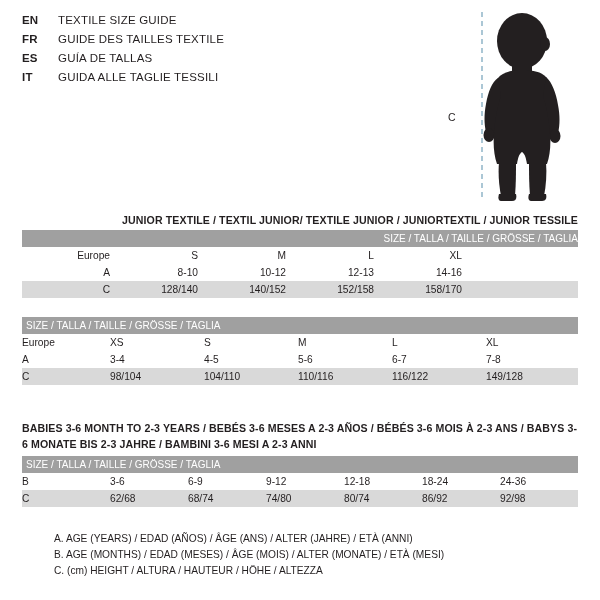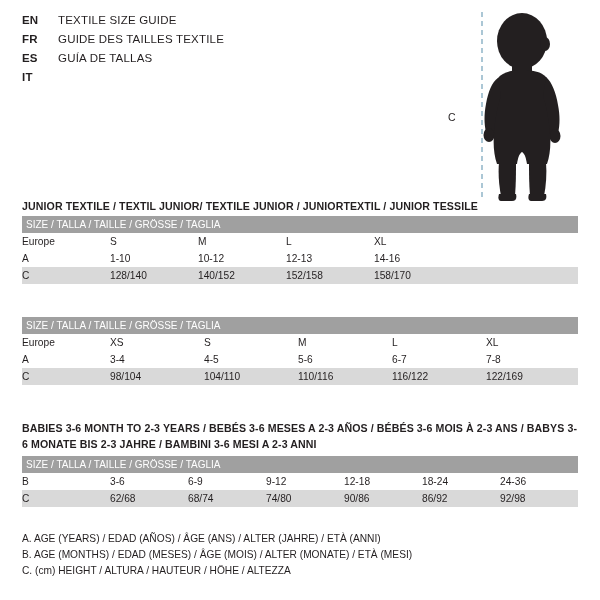--- a/index.html
+++ b/index.html
@@ -115,20 +115,21 @@
   .legend {
     position: absolute;
     left: 22px;
     width: 560px;
   }
   .legend-line {
     font-size: 10.2px;
     color: #231f20;
     line-height: 16px;
     white-space: nowrap;
+    margin-left: 32px;
   }
 </style>
 </head>
 <body>
 
 <div class="page">
 
   <div class="header">
     <div class="header-row">
       <span class="header-lang">EN</span>
@@ -137,20 +138,21 @@
     <div class="header-row">
       <span class="header-lang">FR</span>
       <span class="header-text">GUIDE DES TAILLES TEXTILE</span>
     </div>
     <div class="header-row">
       <span class="header-lang">ES</span>
       <span class="header-text">GUÍA DE TALLAS</span>
     </div>
     <div class="header-row">
       <span class="header-lang">IT</span>
+      <span class="header-text">GUIDA ALLE TAGLIE TESSILI</span>
     </div>
   </div>
 
   <div class="figure-wrap">
     <svg width="146" height="196" viewBox="0 0 146 196">
 
       <line x1="36" y1="4" x2="36" y2="192" stroke="#7fa9bf" stroke-width="1.3" stroke-dasharray="5,4"></line>
 
       <g fill="#231f20">
 
@@ -189,21 +191,21 @@
         <path d="M83 154 C83 164 83 176 84 188 L98 188
                  C100 178 101 166 100 154 Z"></path>
 
         <path d="M53 186 L70 186 C71 190 70 193 66 193 L55 193 C52 193 52 189 53 186 Z"></path>
         <path d="M83 186 L100 186 C101 190 100 193 96 193 L85 193 C82 193 82 189 83 186 Z"></path>
       </g>
     </svg>
     <span class="c-label">C</span>
   </div>
 
-  <div class="section" style="top:200px;">
+  <div class="section" style="top:214px;text-align:right;">
     <div class="section-title">JUNIOR TEXTILE / TEXTIL JUNIOR/ TEXTILE JUNIOR / JUNIORTEXTIL / JUNIOR TESSILE</div>
     <table class="size">
       <colgroup>
         <col style="width:88px">
           <col style="width:88px">
           <col style="width:88px">
           <col style="width:88px">
           <col style="width:88px">
           <col>
       </colgroup>
@@ -214,21 +216,21 @@
       <tr>
         <td class="lbl">Europe</td>
         <td class="cell">S</td>
         <td class="cell">M</td>
         <td class="cell">L</td>
         <td class="cell">XL</td>
         <td class="cell"></td>
       </tr>
       <tr>
         <td class="lbl">A</td>
-        <td class="cell">1-10</td>
+        <td class="cell">8-10</td>
         <td class="cell">10-12</td>
         <td class="cell">12-13</td>
         <td class="cell">14-16</td>
         <td class="cell"></td>
       </tr>
       <tr class="shade">
         <td class="lbl">C</td>
         <td class="cell">128/140</td>
         <td class="cell">140/152</td>
         <td class="cell">152/158</td>
@@ -268,21 +270,21 @@
         <td class="cell">5-6</td>
         <td class="cell">6-7</td>
         <td class="cell">7-8</td>
       </tr>
       <tr class="shade">
         <td class="lbl">C</td>
         <td class="cell">98/104</td>
         <td class="cell">104/110</td>
         <td class="cell">110/116</td>
         <td class="cell">116/122</td>
-        <td class="cell">122/169</td>
+        <td class="cell">149/128</td>
       </tr>
     </tbody>
       </table>
   </div>
 
   <div class="section" style="top:420px;">
     <div class="section-title" style="white-space:normal; line-height:16px;">BABIES 3-6 MONTH TO 2-3 YEARS / BEBÉS 3-6 MESES A 2-3 AÑOS / BÉBÉS 3-6 MOIS À 2-3 ANS / BABYS 3-6 MONATE BIS 2-3 JAHRE / BAMBINI 3-6 MESI A 2-3 ANNI</div>
     <table class="size" style="margin-top:3px;">
       <colgroup>
         <col style="width:88px">
@@ -304,21 +306,21 @@
         <td class="cell">9-12</td>
         <td class="cell">12-18</td>
         <td class="cell">18-24</td>
         <td class="cell">24-36</td>
       </tr>
       <tr class="shade">
         <td class="lbl">C</td>
         <td class="cell">62/68</td>
         <td class="cell">68/74</td>
         <td class="cell">74/80</td>
-        <td class="cell">90/86</td>
+        <td class="cell">80/74</td>
         <td class="cell">86/92</td>
         <td class="cell">92/98</td>
       </tr>
     </tbody>
       </table>
   </div>
 
   <div class="legend" style="top:531px;">
     <div class="legend-line">A. AGE (YEARS) / EDAD (AÑOS) / ÂGE (ANS) / ALTER (JAHRE) / ETÀ (ANNI)</div>
     <div class="legend-line">B. AGE (MONTHS) / EDAD (MESES) / ÂGE (MOIS) / ALTER (MONATE) / ETÀ (MESI)</div>

